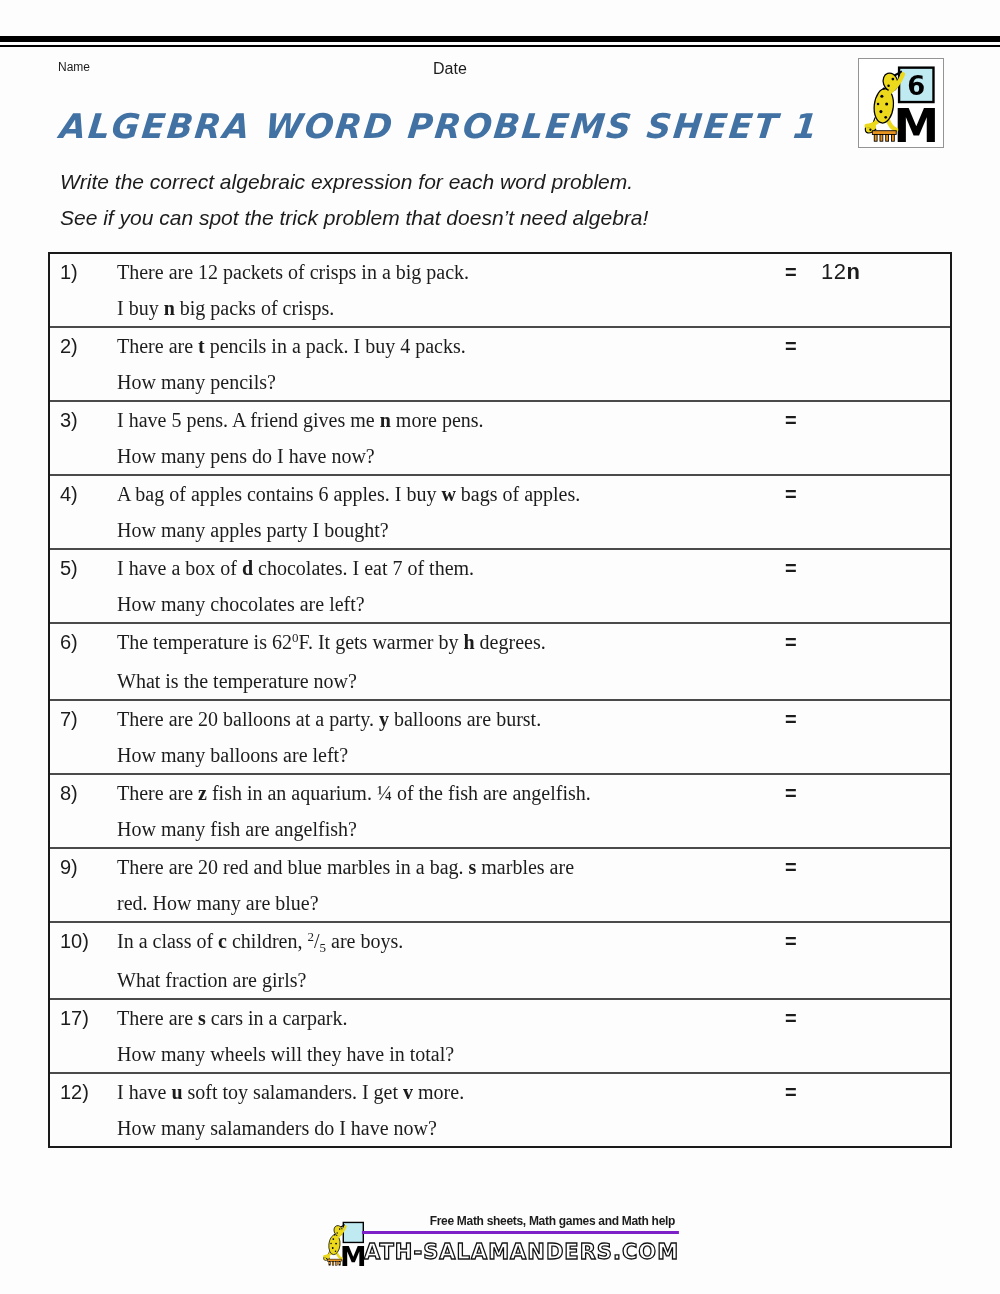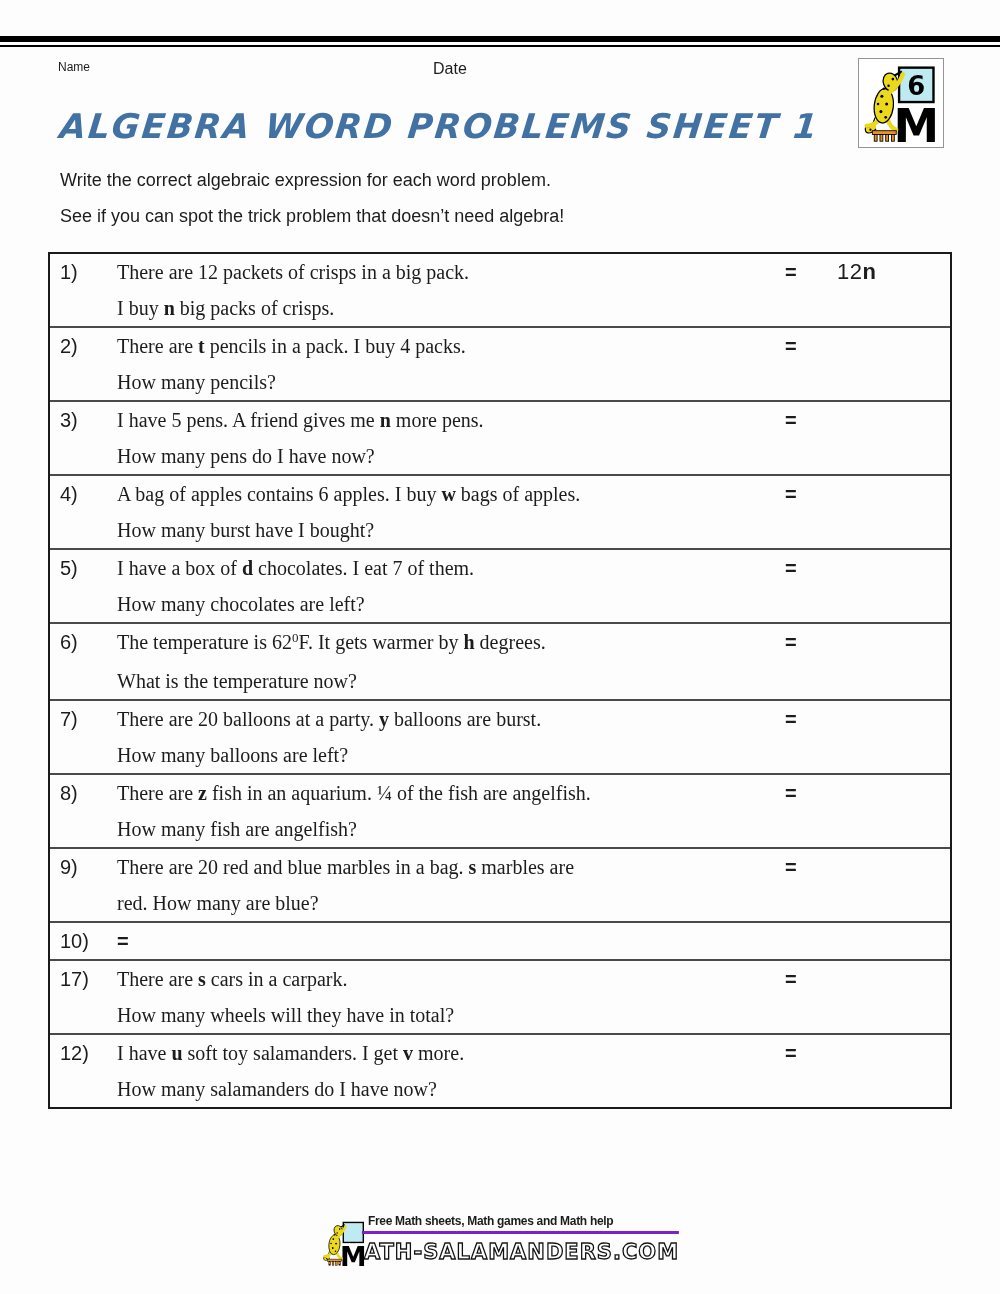--- a/index.html
+++ b/index.html
@@ -17,48 +17,48 @@
   .logo-box{position:absolute;left:858px;top:58px;width:86px;height:90px;background:#fff;
     border:1px solid #949494;box-sizing:border-box;}
   .logo-box svg{display:block;margin:1px auto 0;}
 
   .page-title{
     position:absolute;left:58px;top:106px;margin:0;
     font-family:"DejaVu Sans",sans-serif;font-style:italic;font-weight:bold;
     font-size:34px;letter-spacing:2px;color:#4272a4;
     transform:skewX(-6deg);transform-origin:left bottom;white-space:nowrap;
   }
-  .instr{position:absolute;left:60px;margin:0;font-size:18px;white-space:nowrap;}
+  .instr{position:absolute;left:60px;margin:0;font-size:21px;white-space:nowrap;font-style:italic;}
   .instr-1{top:170px;}
   .instr-2{top:206px;}
 
   .problems-table{
     position:absolute;left:48px;top:252px;width:904px;box-sizing:border-box;
     border:2px solid #1a1a1a;background:#fdfdfd;
   }
   .prow{
     display:grid;grid-template-columns:67px 668px 36px auto;
     align-items:start;
   }
   .prow + .prow{border-top:2px solid #4a4a4a;}
   .pnum{font-size:20px;line-height:36px;padding-left:10px;}
   .ptext{font-size:20px;font-family:Liberation Serif, serif;}
   .pline{line-height:36px;white-space:nowrap;}
   .bv{font-weight:bold;}
   .sup{position:relative;top:-7px;font-size:13px;}
   .sub{position:relative;top:4px;font-size:13px;}
   .peq{font-size:20px;line-height:36px;font-weight:bold;}
-  .pans{font-size:22px;line-height:35px;letter-spacing:0.5px;margin-left:16px;}
+  .pans{font-size:22px;line-height:35px;letter-spacing:0.5px;}
 
   .footer{
     position:absolute;top:1214px;left:50%;transform:translateX(-50%);
     display:flex;align-items:flex-start;
   }
   .footer svg{display:block;margin-top:4px;}
-  .footer-textcol{margin-left:-6px;}
+  .footer-textcol{margin-left:-6px;text-align:right;}
   .tagline{
     font-size:12px;font-weight:bold;letter-spacing:-0.3px;white-space:nowrap;
     padding:0 4px 3px 6px;border-bottom:3px solid #7d20c8;
   }
   .site-name{
     margin-top:6px;padding-left:2px;white-space:nowrap;
     font-family:"DejaVu Sans",sans-serif;font-weight:bold;font-size:21px;letter-spacing:1px;
     color:#fff;-webkit-text-stroke:1.3px #111;
   }
 </style>
@@ -138,21 +138,21 @@
         <div class="pline"><span>I have 5 pens. A friend gives me </span><span class="bv">n</span><span> more pens.</span></div>
         <div class="pline"><span>How many pens do I have now?</span></div>
       </div>
       <div class="peq">=</div>
       <div class="pans"></div>
     </div>
     <div class="prow">
       <div class="pnum">4)</div>
       <div class="ptext">
         <div class="pline"><span>A bag of apples contains 6 apples. I buy </span><span class="bv">w</span><span> bags of apples.</span></div>
-        <div class="pline"><span>How many burst have I bought?</span></div>
+        <div class="pline"><span>How many apples party I bought?</span></div>
       </div>
       <div class="peq">=</div>
       <div class="pans"></div>
     </div>
     <div class="prow">
       <div class="pnum">5)</div>
       <div class="ptext">
         <div class="pline"><span>I have a box of </span><span class="bv">d</span><span> chocolates. I eat 7 of them.</span></div>
         <div class="pline"><span>How many chocolates are left?</span></div>
       </div>
@@ -190,20 +190,24 @@
       <div class="pnum">9)</div>
       <div class="ptext">
         <div class="pline"><span>There are 20 red and blue marbles in a bag. </span><span class="bv">s</span><span> marbles are</span></div>
         <div class="pline"><span>red. How many are blue?</span></div>
       </div>
       <div class="peq">=</div>
       <div class="pans"></div>
     </div>
     <div class="prow">
       <div class="pnum">10)</div>
+      <div class="ptext">
+        <div class="pline"><span>In a class of </span><span class="bv">c</span><span> children, </span><span class="sup">2</span><span>/</span><span class="sub">5</span><span> are boys.</span></div>
+        <div class="pline"><span>What fraction are girls?</span></div>
+      </div>
       <div class="peq">=</div>
       <div class="pans"></div>
     </div>
     <div class="prow">
       <div class="pnum">17)</div>
       <div class="ptext">
         <div class="pline"><span>There are </span><span class="bv">s</span><span> cars in a carpark.</span></div>
         <div class="pline"><span>How many wheels will they have in total?</span></div>
       </div>
       <div class="peq">=</div>

